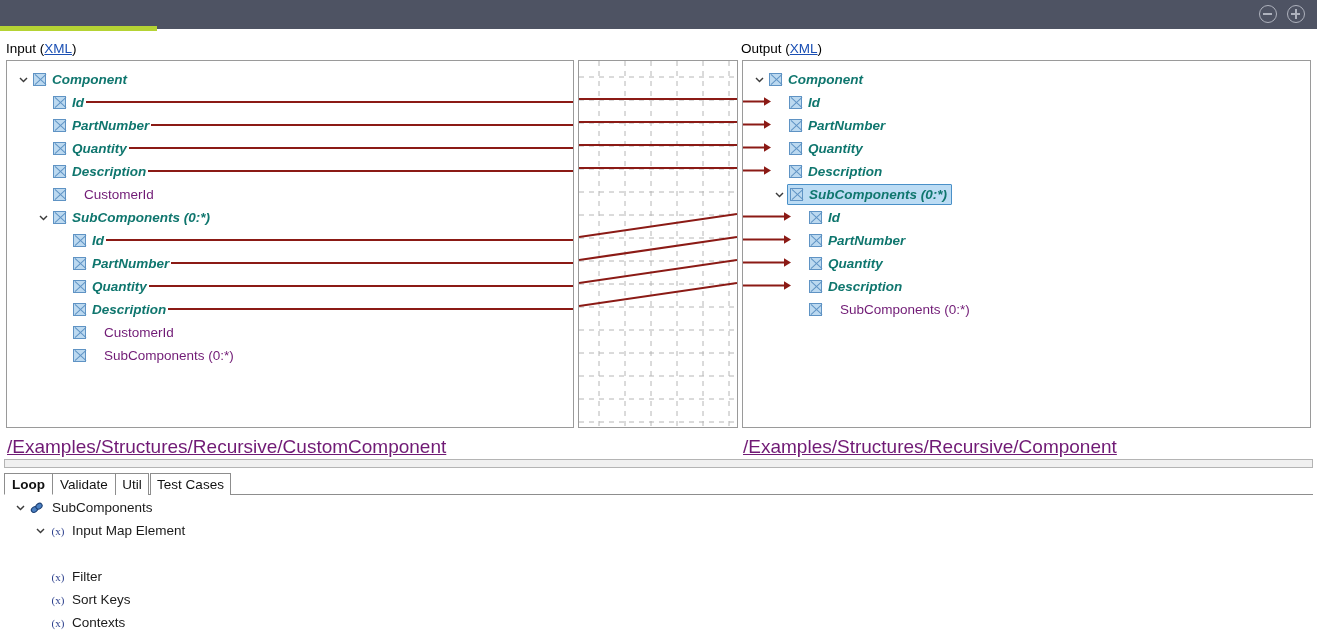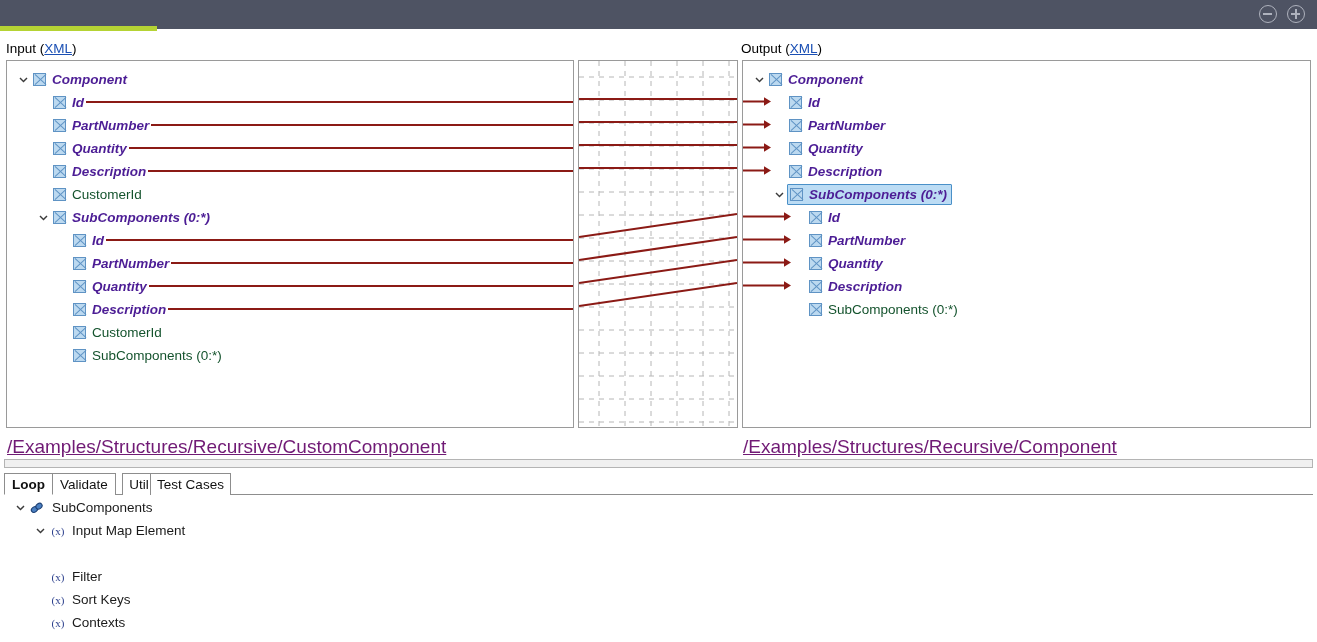--- a/index.html
+++ b/index.html
@@ -82,22 +82,22 @@
     width:13px;height:13px;flex:0 0 auto;margin-right:6px;
     border:1px solid #5f93c4;box-sizing:border-box;background:#bcd9f0;position:relative;
   }
   .nodeicon:before,.nodeicon:after{
     content:"";position:absolute;left:-1px;top:5px;width:15px;height:1px;background:#5f93c4;
     transform-origin:center;
   }
   .nodeicon:before{transform:rotate(42deg);}
   .nodeicon:after{transform:rotate(-42deg);}
   .lbl{font-size:13.5px;color:#1a1a1a;}
-  .lbl.mapped{font-weight:bold;font-style:italic;color:#4c1d95;}
-  .lbl.unmapped{font-weight:normal;font-style:normal;color:#14532d;}
+  .lbl.mapped{font-weight:bold;font-style:italic;color:#0f766e;}
+  .lbl.unmapped{font-weight:normal;font-style:normal;color:#701a75;margin-left:12px;}
   .row.selected .sel{
     background:#bcdcf4;border:1px solid #4a90c8;border-radius:1px;
     padding:0 4px 0 2px;margin-left:-2px;display:flex;align-items:center;height:19px;
   }
 
   
   .stub{
     position:absolute;height:2px;background:#8b1a15;
   }
   .arrowin{position:absolute;height:11px;}
@@ -407,21 +407,21 @@
 
 <div class="footer-link" id="input-path">/Examples/Structures/Recursive/CustomComponent</div>
 <div class="footer-link" id="output-path">/Examples/Structures/Recursive/Component</div>
 
 <div id="splitter"></div>
 
 <div id="tabstrip">
   <div class="tabline"></div>
 <div class="btab active" style="left: 0px; width: 49px;">Loop</div>
     <div class="btab" style="left: 48px; width: 64px;">Validate</div>
-    <div class="btab" style="left: 118px; width: 34px;">Util</div>
+    <div class="btab" style="left: 111px; width: 34px;">Util</div>
     <div class="btab" style="left: 146px; width: 81px;">Test Cases</div>
   </div>
 
 <div id="bottom-tree">
     <div class="brow" style="left: 10px; top: 0px;">
       <span class="twisty">
         <svg width="13" height="13" viewBox="0 0 13 13">
           <path d="M3 5 L6.5 8.6 L10 5" fill="none" stroke="#3b3b3b" stroke-width="1.4"></path>
         </svg>
       </span>

